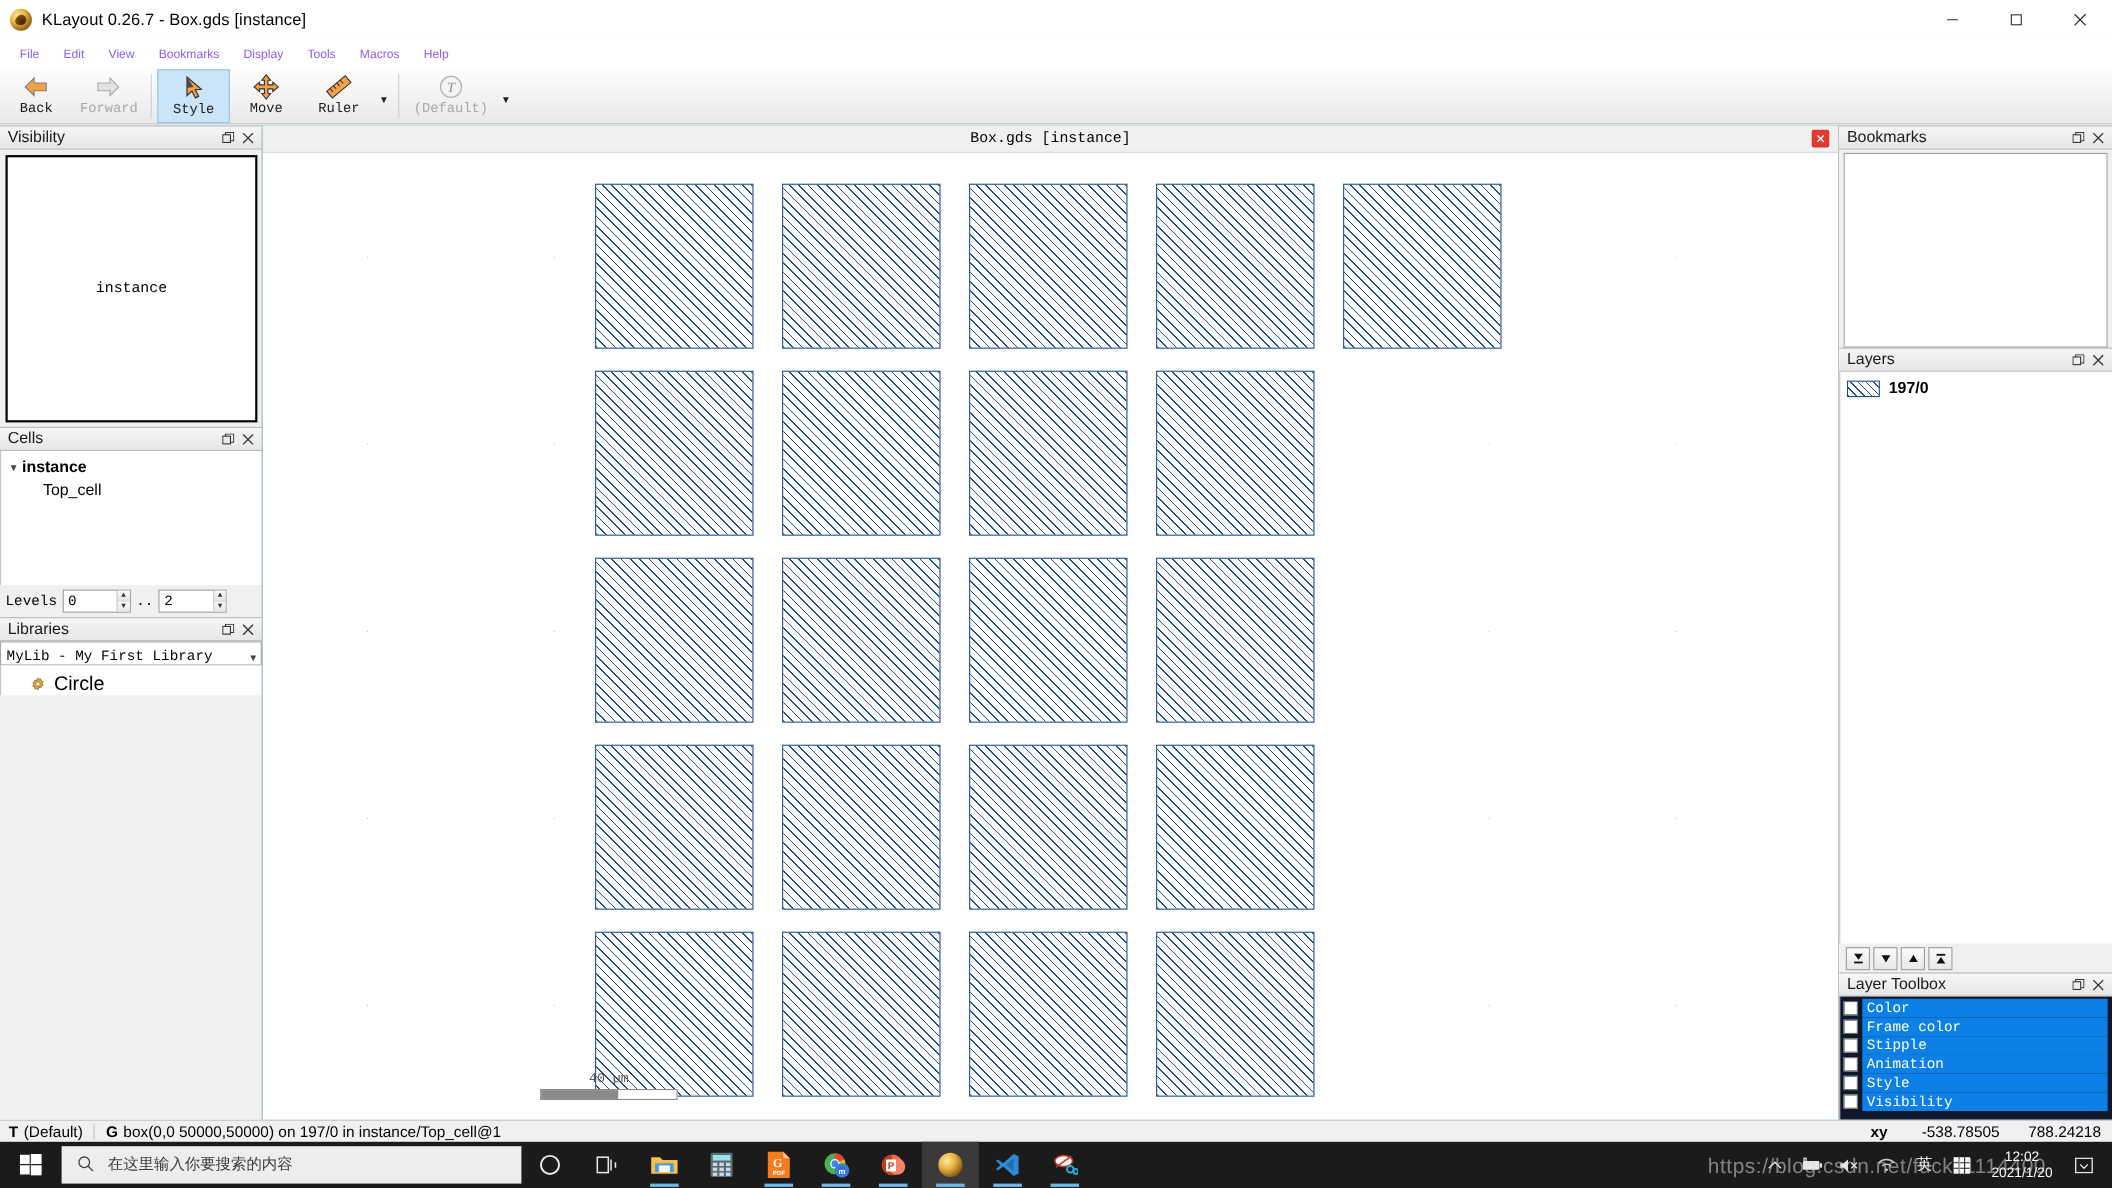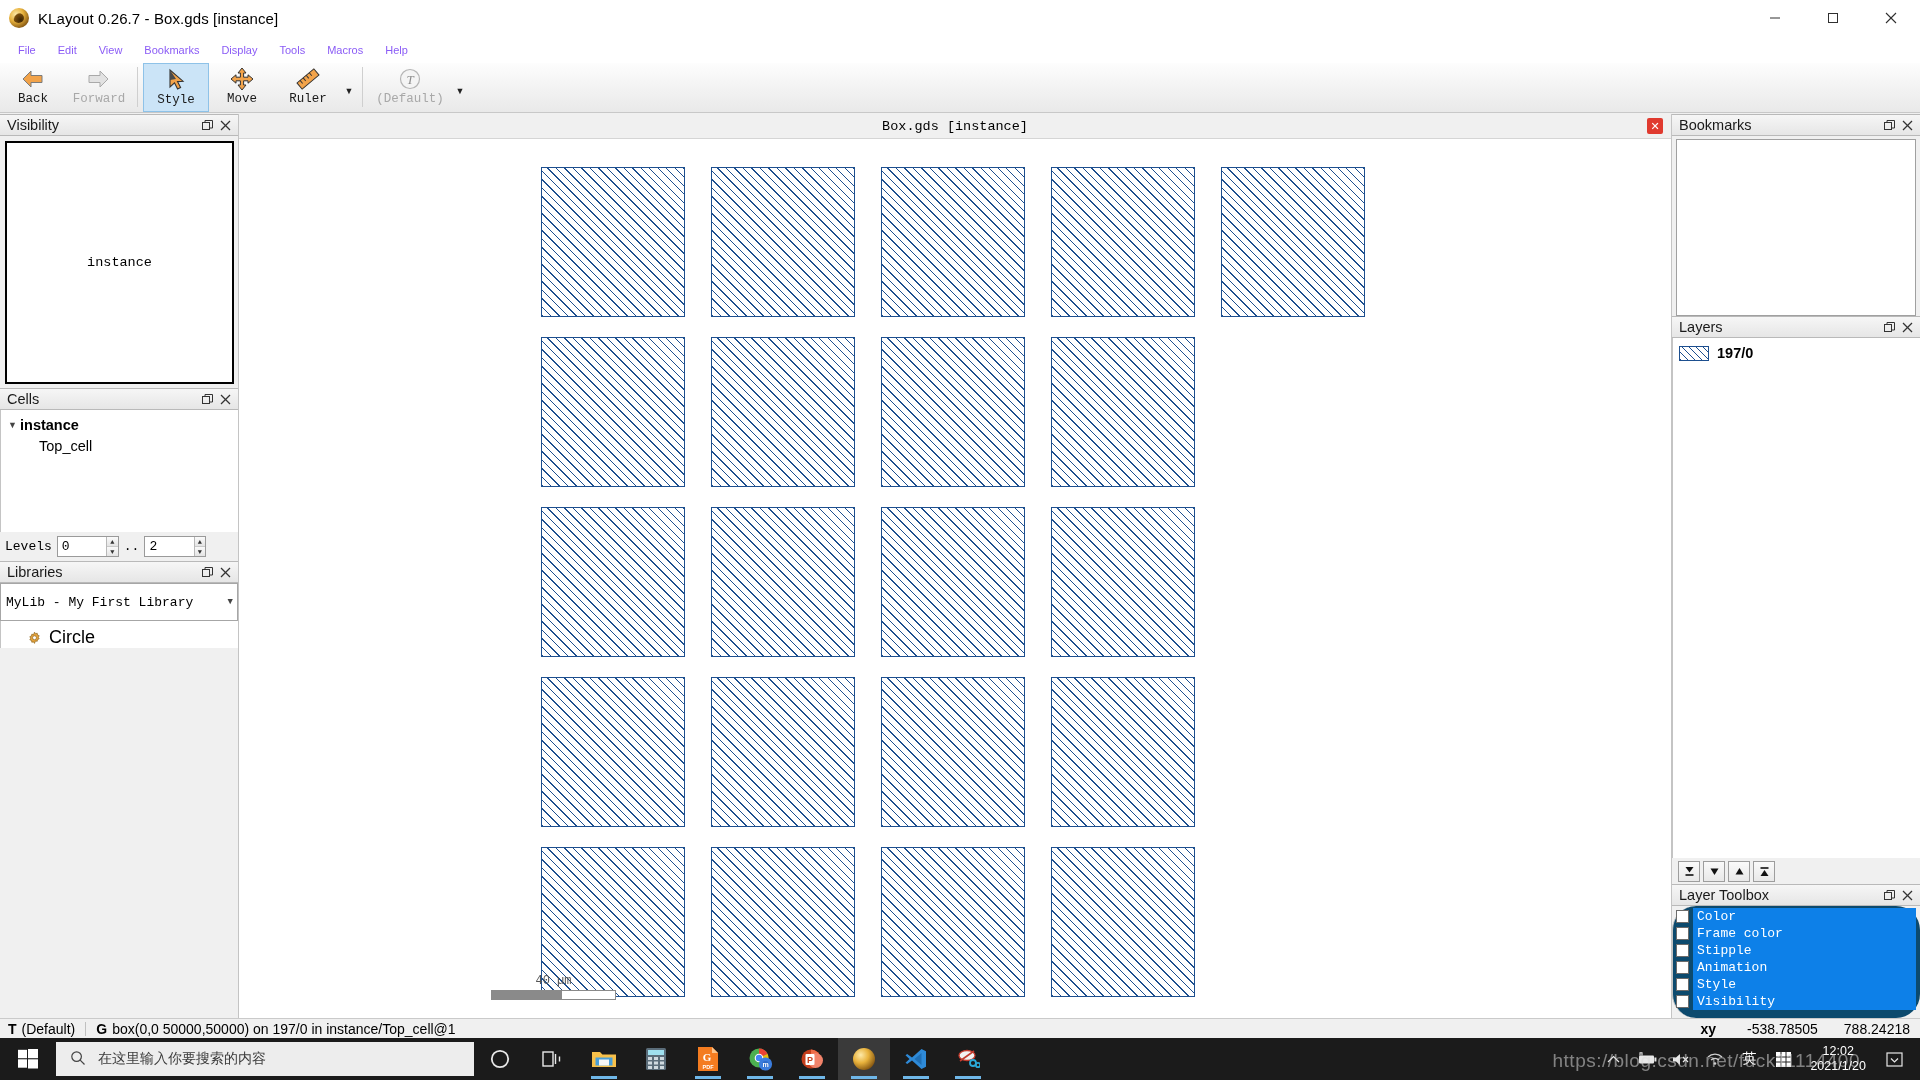--- a/index.html
+++ b/index.html
@@ -114,22 +114,22 @@
     font-family: "Liberation Mono", monospace; font-size: 13px; background: transparent;
   }
   .spin .arrows { width: 15px; border-left: 1px solid #b8b8b8; display:flex; flex-direction:column; }
   .spin .arrows div {
     flex: 1; display: flex; align-items: center; justify-content: center;
     font-size: 7px; background: linear-gradient(to bottom,#fafafa,#e4e4e4); color:#333;
   }
   .spin .arrows div:first-child { border-bottom: 1px solid #c9c9c9; }
 
   #lib-combo {
-    height: 38px; margin: 0; border: 1px solid #a6a6a6; background: #fff;
-    display: flex; align-items: center; padding: 0 4px 0 5px;
+    height: 22px; margin: 0; border: 1px solid #a6a6a6; background: #fff;
+    display: flex; align-items: flex-end; padding: 0 4px 0 5px;
     font-family: "Liberation Mono", monospace; font-size: 13px;
   }
   #lib-combo .cv { flex: 1; }
   #lib-combo .cav { font-size: 9px; color:#444; }
   #lib-body {
     background: #fff; border-left: 1px solid #c4c4c4; flex: 1;
     padding-top: 5px;
   }
   .lib-row { display:flex; align-items:center; height:22px; padding-left: 26px; font-size: 18px; }
   .gear { width: 15px; height: 15px; margin-right: 7px; position: relative; }
@@ -186,21 +186,21 @@
     background-image: repeating-linear-gradient(45deg,
         #1d4f8f 0px, #1d4f8f 1px, rgba(255,255,255,0) 1px, rgba(255,255,255,0) 5px);
   }
   .layer-name { font-weight: bold; font-size: 14.5px; }
   #layer-btnbar { height: 26px; display:flex; align-items:center; padding-left: 6px; gap: 3px; background:#f0f0f0; }
   .lbtn {
     width: 22px; height: 21px; border: 1px solid #9d9d9d;
     background: linear-gradient(to bottom,#fafafa,#e8e8e8);
     display:flex; align-items:center; justify-content:center;
   }
-  #toolbox-body { background:#0c4a6e; flex:1; border-left:1px solid #c4c4c4; padding-top:2px;border-radius:24px; }
+  #toolbox-body { background:#0f172a; flex:1; border-left:1px solid #c4c4c4; padding-top:2px; }
   .tbx-row { display:flex; align-items:center; height: 17px; }
   .tbx-check {
     width: 13px; height: 13px; border: 1px solid #6b6b6b; background:#fff; margin: 0 4px 0 3px;
     flex: 0 0 auto;
   }
   .tbx-label {
     flex:1; background:#0d80e8; color:#fff; height: 17px; line-height:17px;
     font-family:"Liberation Mono", monospace; font-size: 13px; padding-left: 4px;
     margin-right: 4px;
   }

